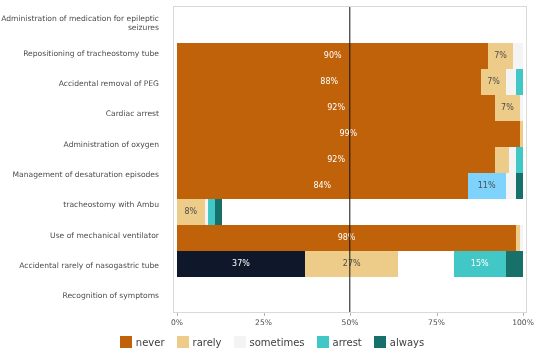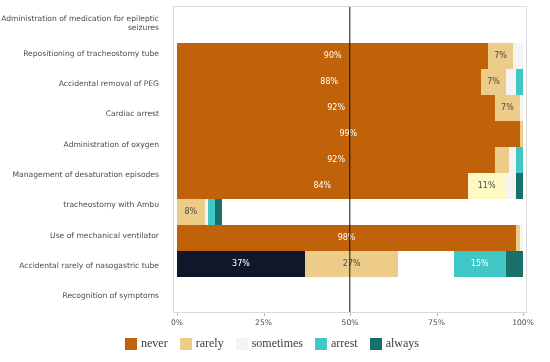--- a/index.html
+++ b/index.html
@@ -128,24 +128,23 @@
     flex-direction:row;
     align-items:center;
     gap:4px;
     margin-right:6px;
   }
   .legend-swatch{
     width:12px;height:12px;
     display:block;
   }
   .legend-text{
-    font-size:12px;
+    font-size:10px;
     color:#3d3d3d;
     white-space:nowrap;
-    font-family:Liberation Serif, serif;
   }
 </style>
 </head>
 <body>
 
 <div id="chart-root">
 
   <div class="ylabels" id="ylabels">
       <div class="ylabel">Administration of medication for epileptic seizures</div>
       <div class="ylabel">Repositioning of tracheostomy tube</div>
@@ -200,21 +199,21 @@
             <span class="seg-label" style="color: rgb(255, 255, 255);">92%</span>
           </div>
           <div class="seg" style="flex: 0 0 4%; background: rgb(237, 203, 137);"></div>
           <div class="seg" style="flex: 0 0 2%; background: rgb(244, 244, 244);"></div>
           <div class="seg" style="flex: 0 0 2%; background: rgb(65, 200, 198);"></div>
         </div>
         <div class="row">
           <div class="seg" style="flex: 0 0 84%; background: rgb(191, 98, 9);">
             <span class="seg-label" style="color: rgb(255, 255, 255);">84%</span>
           </div>
-          <div class="seg" style="flex: 0 0 11%; background: #fef9c3;">
+          <div class="seg" style="flex: 0 0 11%; background: #7dd3fc;">
             <span class="seg-label" style="color: rgb(77, 77, 77);">11%</span>
           </div>
           <div class="seg" style="flex: 0 0 3%; background: rgb(244, 244, 244);"></div>
           <div class="seg" style="flex: 0 0 2%; background: rgb(23, 112, 106);"></div>
         </div>
         <div class="row">
           <div class="seg" style="flex: 0 0 8%; background: rgb(237, 203, 137);">
             <span class="seg-label" style="color: rgb(77, 77, 77);">8%</span>
           </div>
           <div class="seg" style="flex: 0 0 1%; background: rgb(244, 244, 244);"></div>

